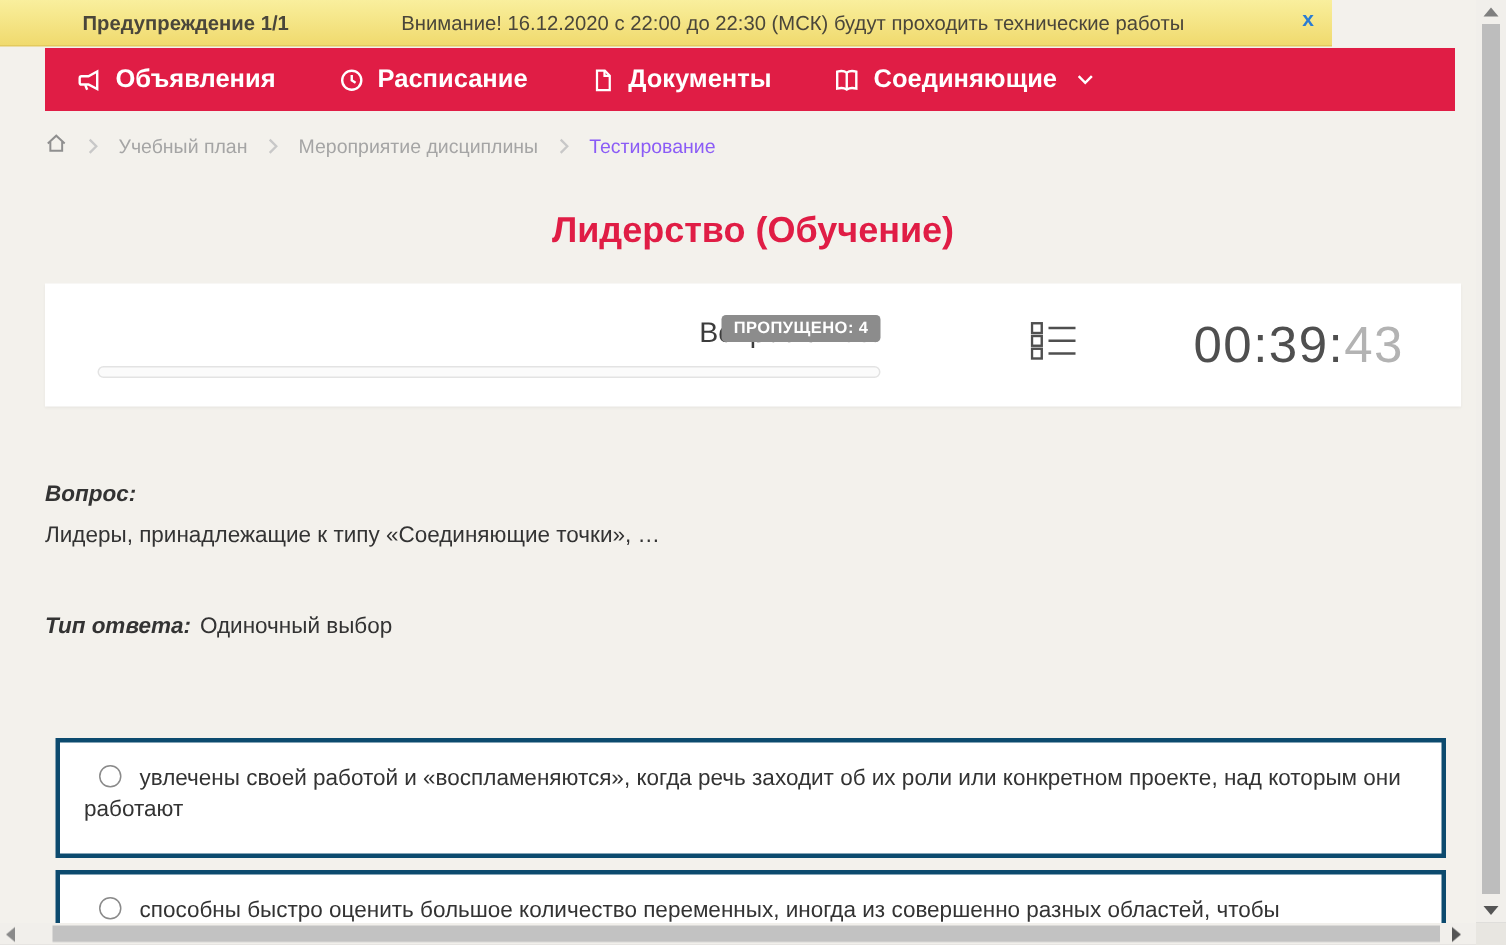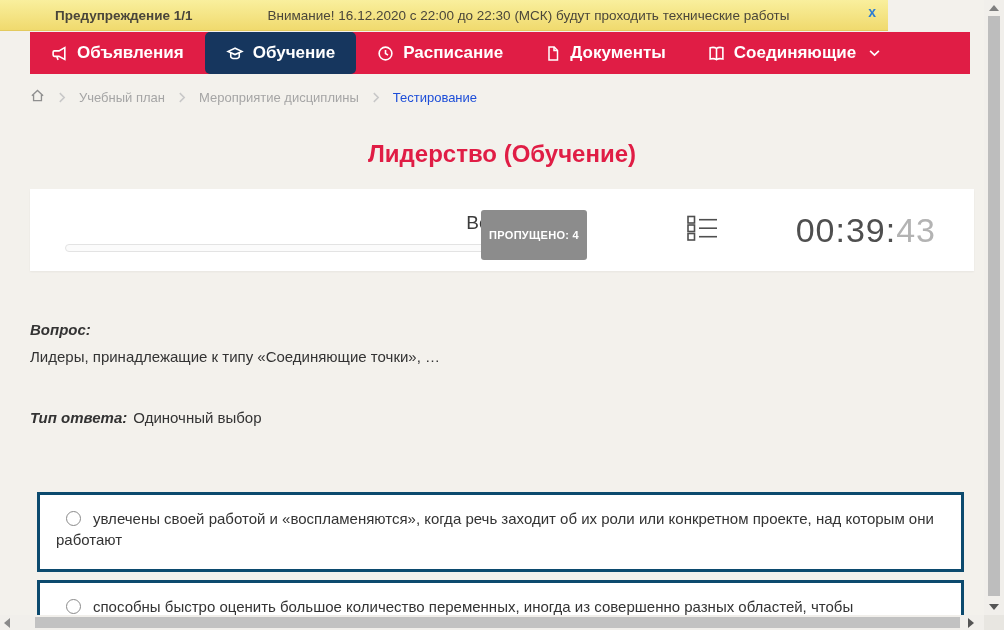--- a/index.html
+++ b/index.html
@@ -37,40 +37,40 @@
   }
   .nav-item.active{background:var(--active-navy);border-radius:5px;}
   .nav-item svg{display:block;}
   .chev{margin-left:4px;}
   
   .breadcrumb{
     margin:14px 30px 0;display:flex;align-items:center;gap:13px;
     font-size:13px;color:#a5a5a5;
   }
   .crumb{cursor:pointer;}
-  .crumb.current{color:#1d4ed8;cursor:default;}
+  .crumb.current{color:#8b5cf6;cursor:default;}
   .sep svg{display:block;}
   
   .page-title{
     margin-top:34px;text-align:center;color:var(--title-red);
     font-size:24px;font-weight:bold;
   }
   
   .qcard{
     margin:21px 30px 0;height:82px;background:#fff;
     box-shadow:0 1px 2px rgba(0,0,0,.05);
     display:flex;align-items:center;padding:0 20px 0 35px;text-align:right;
   }
   .qcard-left{width:522px;position:relative;padding-top:4px;}
   .qtitle{font-size:19px;color:#3c3c3c;}
   .qof{font-size:13px;color:#9a9a9a;margin-left:5px;}
   .skip-badge{
     position:absolute;right:0;top:2px;background:var(--badge-gray);
     color:#fff;font-size:11px;font-weight:bold;letter-spacing:.3px;
-    padding:19px 8px;border-radius:3px;
+    padding:3px 8px;border-radius:3px;
   }
   .progress-track{
     margin-top:10px;height:8px;border:1px solid #e3e3e3;border-radius:5px;
     background:#fbfbfb;overflow:hidden;
   }
   .progress-fill{height:100%;background:#e01d45;width:0%;}
   .qnav-icon{margin-left:100px;cursor:pointer;}
   .timer{
     margin-left:auto;margin-right:18px;font-size:34px;font-weight:300;
     color:#4f4f4f;letter-spacing:1px;white-space:nowrap;
@@ -123,29 +123,20 @@
 
 <nav class="topnav">
   <div class="nav-item">
     <span>
         <svg width="17" height="17" viewBox="0 0 16 16" fill="none" stroke="#fff" stroke-width="1.5">
           <path d="M13 2.5v11l-5.5-2.8H3.2A1.2 1.2 0 0 1 2 9.5V6.7a1.2 1.2 0 0 1 1.2-1.2h4.3L13 2.5z"></path>
           <path d="M5.5 11l1.2 3"></path>
         </svg>
       </span>
     <span>Объявления</span>
-  </div>
-  <div class="nav-item active">
-    <span>
-        <svg width="18" height="17" viewBox="0 0 16 16" fill="none" stroke="#fff" stroke-width="1.5">
-          <path d="M8 3 1.5 6 8 9l6.5-3L8 3z"></path>
-          <path d="M4 7.6v3.2c0 1 1.8 1.9 4 1.9s4-.9 4-1.9V7.6"></path>
-        </svg>
-      </span>
-    <span>Обучение</span>
   </div>
   <div class="nav-item">
     <span>
         <svg width="17" height="17" viewBox="0 0 16 16" fill="none" stroke="#fff" stroke-width="1.5">
           <circle cx="8" cy="8" r="6"></circle>
           <path d="M8 4.7V8l2.4 1.5"></path>
         </svg>
       </span>
     <span>Расписание</span>
   </div>

